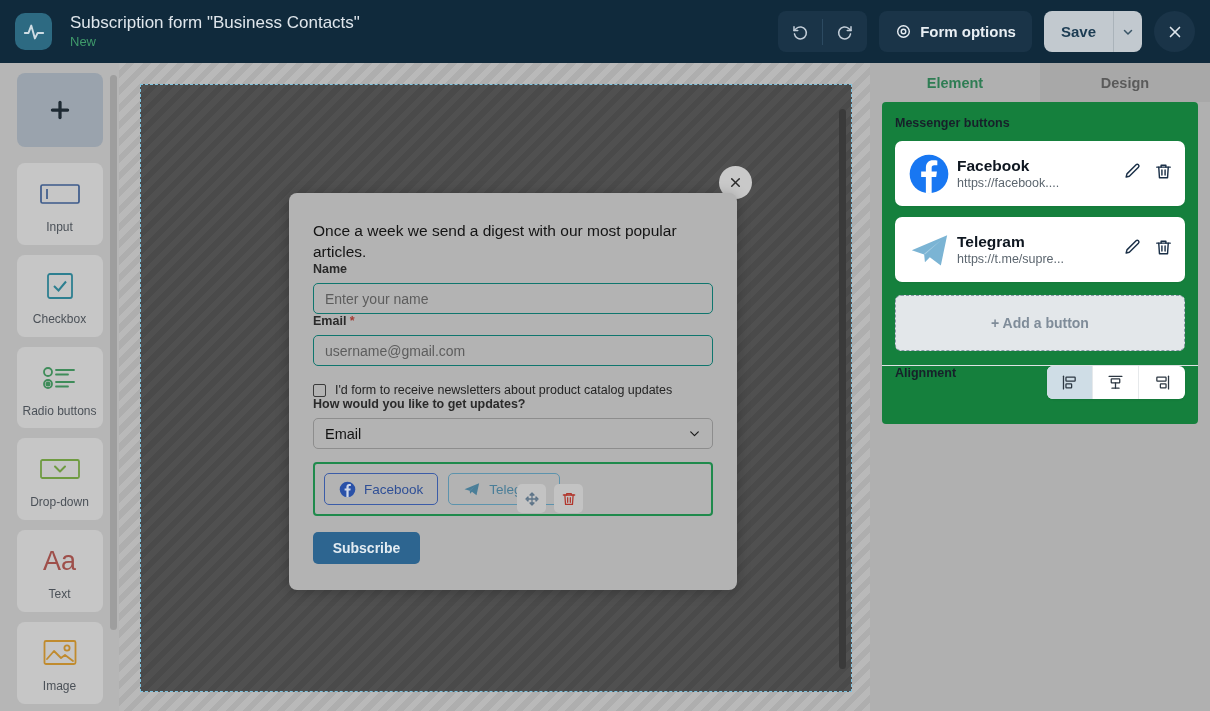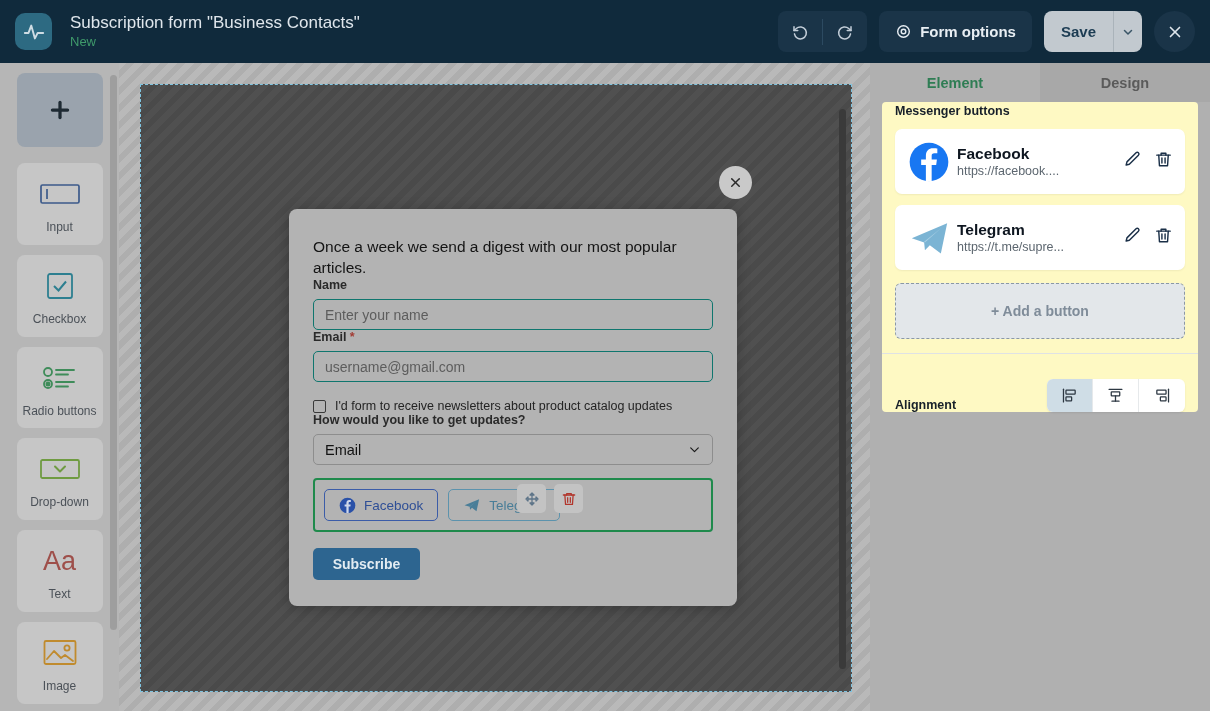--- a/index.html
+++ b/index.html
@@ -98,21 +98,21 @@
         rgba(0,0,0,0.025) 6px, rgba(0,0,0,0.025) 12px);
     border: 1px dashed #7fc4e0;
   }
   .canvas-scroll {
     position: absolute; right: 5px; top: 24px; width: 7px; height: 560px;
     background: #3a3a3a; border-radius: 4px;
   }
 
   
   .popup {
-    position: absolute; left: 148px; top: 124px; width: 448px;
+    position: absolute; left: 148px; top: 108px; width: 448px;
     background: #b3b3b3; border-radius: 8px;
     box-shadow: 0 2px 14px rgba(0,0,0,0.25);
     padding: 28px 24px 26px 24px;
   }
   .popup-close {
     position: absolute; left: 578px; top: 81px; width: 33px; height: 33px;
     border-radius: 50%; background: #c9c9c9;
     display: flex; align-items: center; justify-content: center;
     color: #2a2a2a; font-size: 17px;
   }
@@ -164,22 +164,22 @@
   
   .right { position: absolute; left: 870px; top: 63px; width: 340px; height: 648px; background: #b0b0b0; }
   .tabs { display: flex; height: 39px; }
   .tab {
     flex: 1; display: flex; align-items: center; justify-content: center;
     font-size: 14.5px; font-weight: bold;
   }
   .tab.active { color: #2f7d54; background: #b0b0b0; }
   .tab.inactive { color: #5a5a5a; background: #a8a8a8; }
   .panel {
-    margin: 0 12px; background: #fef9c3; border-radius: 4px;
-    padding: 2px 13px 0 13px;
+    margin: 0 12px; background: #15803d; border-radius: 4px;
+    padding: 14px 13px 0 13px;
   }
   .panel-title { font-size: 12.5px; font-weight: bold; color: #17202a; }
   .mcard {
     margin-top: 11px; background: #fff; border-radius: 7px; height: 65px;
     display: flex; align-items: center; padding: 0 12px 0 14px;
     box-shadow: 0 1px 2px rgba(0,0,0,0.06);
   }
   .mcard-ico { width: 48px; display: flex; align-items: center; }
   .mcard-txt { flex: 1; min-width: 0; }
   .mcard-name { font-size: 15.5px; font-weight: bold; color: #0e1620; }
@@ -189,21 +189,21 @@
   }
   .mcard-act { display: flex; gap: 12px; align-items: center; color: #1a2f47; }
   .add-btn {
     margin-top: 13px; height: 56px; border: 1.6px dashed #8a98a6;
     border-radius: 6px; background: #e3e7ea;
     display: flex; align-items: center; justify-content: center;
     color: #7f8c99; font-size: 14px; font-weight: bold;
   }
   .panel-div { height: 1px; background: #dfe2e5; margin: 14px -13px 0 -13px; }
   .align-row {
-    height: 58px; display: flex; align-items: flex-end; justify-content: space-between;
+    height: 58px; display: flex; align-items: flex-start; justify-content: space-between;
   }
   .align-label { font-size: 12.5px; font-weight: bold; color: #17202a; }
   .align-grp {
     display: flex; background: #fff; border-radius: 6px; overflow: hidden;
     box-shadow: 0 1px 2px rgba(0,0,0,0.08);
   }
   .align-btn {
     width: 46px; height: 33px; display: flex; align-items: center;
     justify-content: center; border-right: 1px solid #e6e9eb; color: #2c3742;
   }

